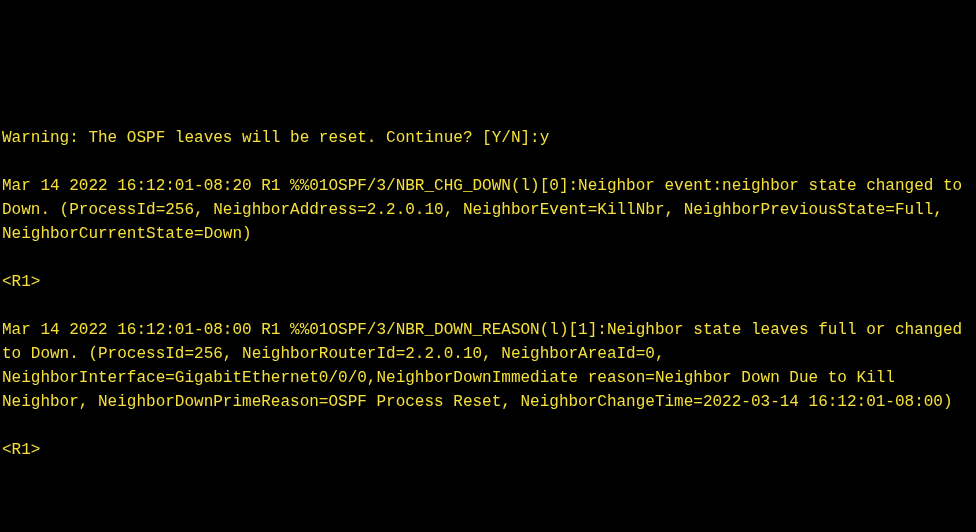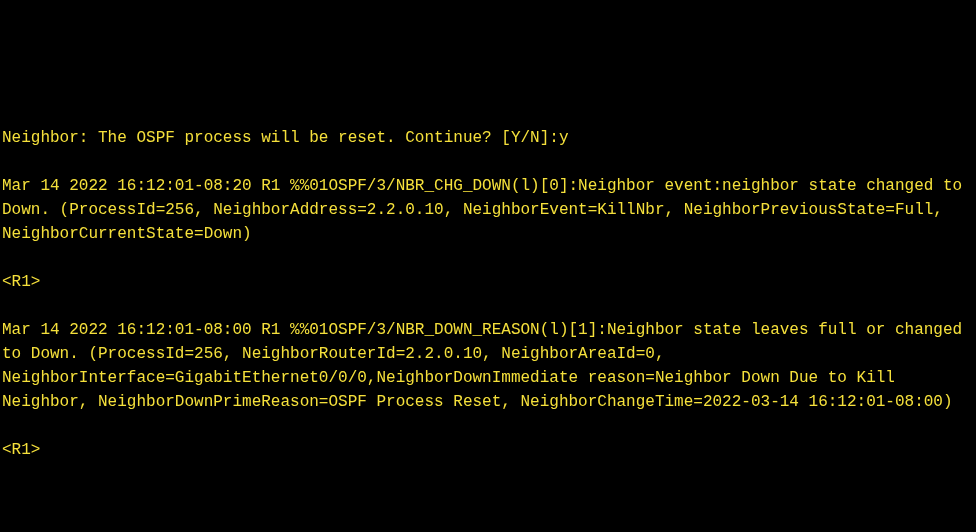--- a/index.html
+++ b/index.html
@@ -27,21 +27,21 @@
     .line {
       display: block;
     }
   </style>
 </head>
 <body>
 
 
 
 <div class="terminal">
-<span class="line">Neighbor: The OSPF process will be reset. Continue? [Y/N]:y</span>
+<span class="line">Warning: The OSPF leaves will be reset. Continue? [Y/N]:y</span>
 <span class="line">Mar 14 2022 16:12:01-08:20 R1 %%01OSPF/3/NBR_CHG_DOWN(l)[0]:Neighbor event:neighbor state changed to Down. (ProcessId=256, NeighborAddress=2.2.0.10, NeighborEvent=KillNbr, NeighborPreviousState=Full, NeighborCurrentState=Down)</span>
 <span class="line">&lt;R1&gt;</span>
 <span class="line">Mar 14 2022 16:12:01-08:00 R1 %%01OSPF/3/NBR_DOWN_REASON(l)[1]:Neighbor state leaves full or changed to Down. (ProcessId=256, NeighborRouterId=2.2.0.10, NeighborAreaId=0, NeighborInterface=GigabitEthernet0/0/0,NeighborDownImmediate reason=Neighbor Down Due to Kill Neighbor, NeighborDownPrimeReason=OSPF Process Reset, NeighborChangeTime=2022-03-14 16:12:01-08:00)</span>
 <span class="line">&lt;R1&gt;</span>
 
 
 <span class="line"></span>
 
 
 

